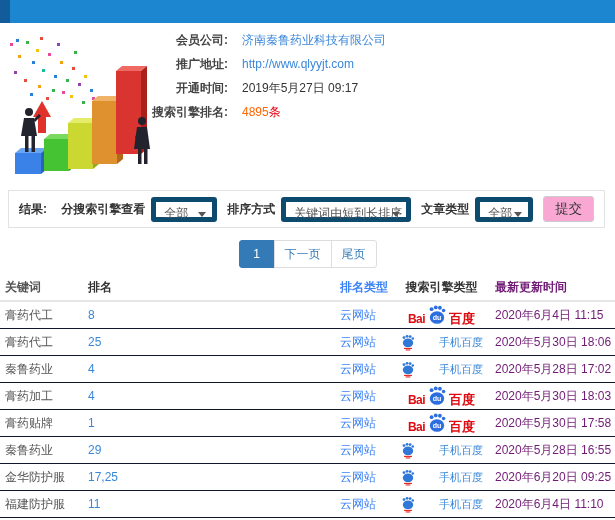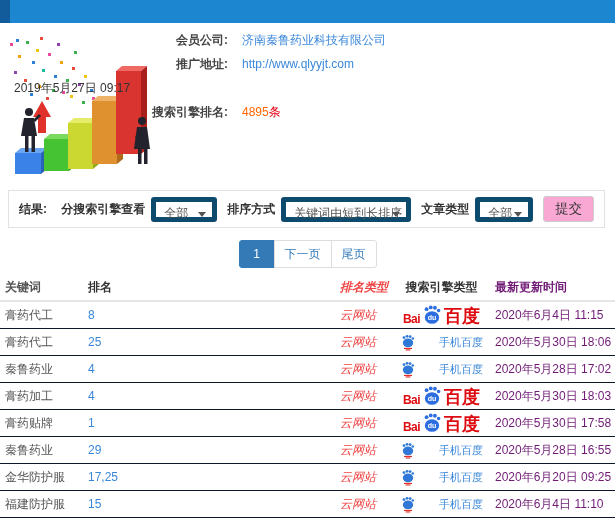--- a/index.html
+++ b/index.html
@@ -45,28 +45,28 @@
   
   .tbl{position:absolute;top:275px;left:0;width:615px;}
   .t-row{display:flex;align-items:center;height:26px;border-bottom:1px solid #0f172a;}
   .t-head{font-weight:bold;color:#333;border-bottom:2px solid #e6e6e6;height:25px;}
   .c1{flex:0 0 78px;padding-left:5px;overflow:hidden;white-space:nowrap;}
   .c2{flex:0 0 247px;padding-left:5px;}
   .c3{flex:0 0 53px;padding-left:5px;}
   .c4{flex:0 0 97px;text-align:center;display:flex;justify-content:center;align-items:center;}
   .c5{flex:1;padding-left:5px;white-space:nowrap;}
   .t-row .c1{color:#555;}
-  .t-row .c3{color:#ef4444;font-style:italic;}
+  .t-row .c3{color:#3b82f6;}
   .t-row .c5{color:#701a75;}
   .rank-link{color:#3a87d9;text-decoration:none;cursor:pointer;}
   
   .bd-logo{display:inline-flex;align-items:flex-end;line-height:1;}
   .bd-bai{color:#de0b10;font-weight:bold;font-size:12px;letter-spacing:-0.5px;}
   .bd-paw{position:relative;width:22px;height:20px;margin:0 1px;}
-  .bd-cn{color:#de0b10;font-weight:bold;font-size:18px;}
+  .bd-cn{color:#de0b10;font-weight:bold;font-size:13px;}
   
   .mb-badge{display:inline-flex;align-items:center;gap:18px;}
   .mb-icon{width:16px;height:17px;margin-right:5px;}
   .mb-label{color:#3a87d9;font-size:11px;}
 </style>
 </head>
 <body>
 
 <div class="hdr">
   <div class="hdr-accent"></div>
@@ -149,20 +149,21 @@
   <div class="info-rows">
     <div class="info-row">
       <span class="info-label">会员公司:</span>
       <span class="info-value"><a class="lnk">济南秦鲁药业科技有限公司</a></span>
     </div>
     <div class="info-row">
       <span class="info-label">推广地址:</span>
       <span class="info-value"><a class="lnk">http://www.qlyyjt.com</a></span>
     </div>
     <div class="info-row">
+      <span class="info-label">开通时间:</span>
       <span class="info-value">2019年5月27日 09:17</span>
     </div>
     <div class="info-row">
       <span class="info-label">搜索引擎排名:</span>
       <span class="info-value">
         <span class="num-orange">4895</span><span class="num-red">条</span>
       </span>
     </div>
   </div>
 </div>
@@ -355,21 +356,21 @@
           <rect x="8.5" y="22.3" width="7" height="1.7" fill="#e0312b"></rect>
         </svg>
         <span class="mb-label">手机百度</span>
       </span>
     </span>
     <span class="c5">2020年6月20日 09:25</span>
   </div>
 
   <div class="t-row">
     <span class="c1">福建防护服</span>
-    <span class="c2"><a class="rank-link">15</a></span>
+    <span class="c2"><a class="rank-link">11</a></span>
     <span class="c3">云网站</span>
     <span class="c4">
 
       <span class="mb-badge">
         <svg class="mb-icon" viewBox="0 0 24 24">
           <circle cx="6" cy="4.6" r="2.1" fill="#2f78d8"></circle>
               <circle cx="10.6" cy="2.7" r="2.1" fill="#2f78d8"></circle>
           <circle cx="15.2" cy="3.1" r="2.1" fill="#2f78d8"></circle>
               <circle cx="19.2" cy="6.1" r="1.9" fill="#2f78d8"></circle>
           <ellipse cx="12" cy="12.5" rx="7.8" ry="6.5" fill="#2f78d8"></ellipse>

